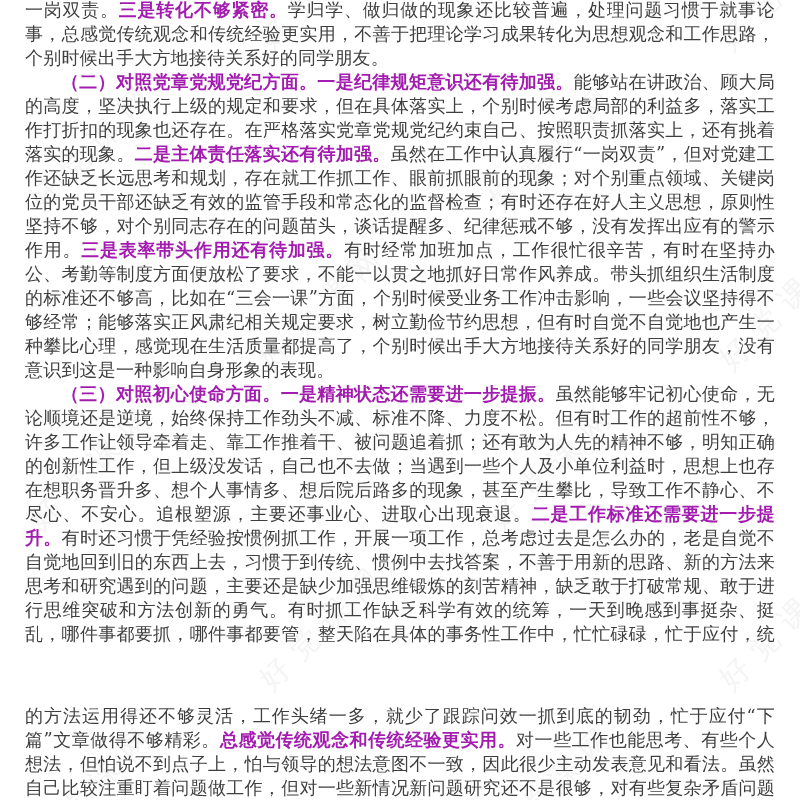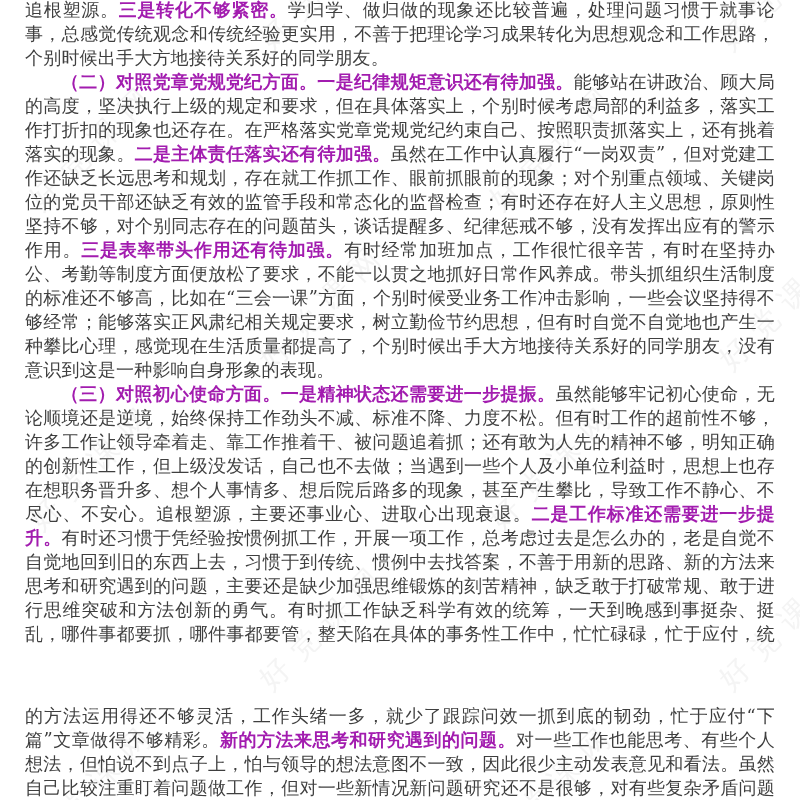--- a/index.html
+++ b/index.html
@@ -63,24 +63,24 @@
       <span class="wm" style="left: 240px; top: 605px;">好党课网</span>
       <span class="wm" style="left: 470px; top: 445px;">好党课网</span>
       <span class="wm" style="left: 700px; top: 605px;">好党课网</span>
       <span class="wm" style="left: 10px; top: 765px;">好党课网</span>
       <span class="wm" style="left: 470px; top: 765px;">好党课网</span>
       <span class="wm" style="left: 240px; top: -35px;">好党课网</span>
       <span class="wm" style="left: 700px; top: -35px;">好党课网</span>
     </div>
 
   <div class="page page-1">
-    <p class="para"><span>追根塑源。</span><span class="b">三是转化不够紧密。</span><span>学归学、做归做的现象还比较普遍，处理问题习惯于就事论事，总感觉传统观念和传统经验更实用，不善于把理论学习成果转化为思想观念和工作思路，个别时候出手大方地接待关系好的同学朋友。</span></p>
+    <p class="para"><span>一岗双责。</span><span class="b">三是转化不够紧密。</span><span>学归学、做归做的现象还比较普遍，处理问题习惯于就事论事，总感觉传统观念和传统经验更实用，不善于把理论学习成果转化为思想观念和工作思路，个别时候出手大方地接待关系好的同学朋友。</span></p>
 
     <p class="para indent"><span class="b">（二）对照党章党规党纪方面。一是纪律规矩意识还有待加强。</span><span>能够站在讲政治、顾大局的高度，坚决执行上级的规定和要求，但在具体落实上，个别时候考虑局部的利益多，落实工作打折扣的现象也还存在。在严格落实党章党规党纪约束自己、按照职责抓落实上，还有挑着落实的现象。</span><span class="b">二是主体责任落实还有待加强。</span><span>虽然在工作中认真履行“一岗双责”，但对党建工作还缺乏长远思考和规划，存在就工作抓工作、眼前抓眼前的现象；对个别重点领域、关键岗位的党员干部还缺乏有效的监管手段和常态化的监督检查；有时还存在好人主义思想，原则性坚持不够，对个别同志存在的问题苗头，谈话提醒多、纪律惩戒不够，没有发挥出应有的警示作用。</span><span class="b">三是表率带头作用还有待加强。</span><span>有时经常加班加点，工作很忙很辛苦，有时在坚持办公、考勤等制度方面便放松了要求，不能一以贯之地抓好日常作风养成。带头抓组织生活制度的标准还不够高，比如在“三会一课”方面，个别时候受业务工作冲击影响，一些会议坚持得不够经常；能够落实正风肃纪相关规定要求，树立勤俭节约思想，但有时自觉不自觉地也产生一种攀比心理，感觉现在生活质量都提高了，个别时候出手大方地接待关系好的同学朋友，没有意识到这是一种影响自身形象的表现。</span></p>
 
     <p class="para indent"><span class="b">（三）对照初心使命方面。一是精神状态还需要进一步提振。</span><span>虽然能够牢记初心使命，无论顺境还是逆境，始终保持工作劲头不减、标准不降、力度不松。但有时工作的超前性不够，许多工作让领导牵着走、靠工作推着干、被问题追着抓；还有敢为人先的精神不够，明知正确的创新性工作，但上级没发话，自己也不去做；当遇到一些个人及小单位利益时，思想上也存在想职务晋升多、想个人事情多、想后院后路多的现象，甚至产生攀比，导致工作不静心、不尽心、不安心。追根塑源，主要还事业心、进取心出现衰退。</span><span class="b">二是工作标准还需要进一步提升。</span><span>有时还习惯于凭经验按惯例抓工作，开展一项工作，总考虑过去是怎么办的，老是自觉不自觉地回到旧的东西上去，习惯于到传统、惯例中去找答案，不善于用新的思路、新的方法来思考和研究遇到的问题，主要还是缺少加强思维锻炼的刻苦精神，缺乏敢于打破常规、敢于进行思维突破和方法创新的勇气。有时抓工作缺乏科学有效的统筹，一天到晚感到事挺杂、挺乱，哪件事都要抓，哪件事都要管，整天陷在具体的事务性工作中，忙忙碌碌，忙于应付，统筹兼顾</span></p>
   </div>
 
   <div class="page page-2">
-    <p class="para"><span>的方法运用得还不够灵活，工作头绪一多，就少了跟踪问效一抓到底的韧劲，忙于应付“下篇”文章做得不够精彩。</span><span class="b">新的方法来思考和研究遇到的问题。</span><span>对一些工作也能思考、有些个人想法，但怕说不到点子上，怕与领导的想法意图不一致，因此很少主动发表意见和看法。虽然自己比较注重盯着问题做工作，但对一些新情况新问题研究还不是很够，对有些复杂矛盾问题还缺乏</span></p>
+    <p class="para"><span>的方法运用得还不够灵活，工作头绪一多，就少了跟踪问效一抓到底的韧劲，忙于应付“下篇”文章做得不够精彩。</span><span class="b">总感觉传统观念和传统经验更实用。</span><span>对一些工作也能思考、有些个人想法，但怕说不到点子上，怕与领导的想法意图不一致，因此很少主动发表意见和看法。虽然自己比较注重盯着问题做工作，但对一些新情况新问题研究还不是很够，对有些复杂矛盾问题还缺乏</span></p>
   </div>
 
 </div>
 
 </body></html>

